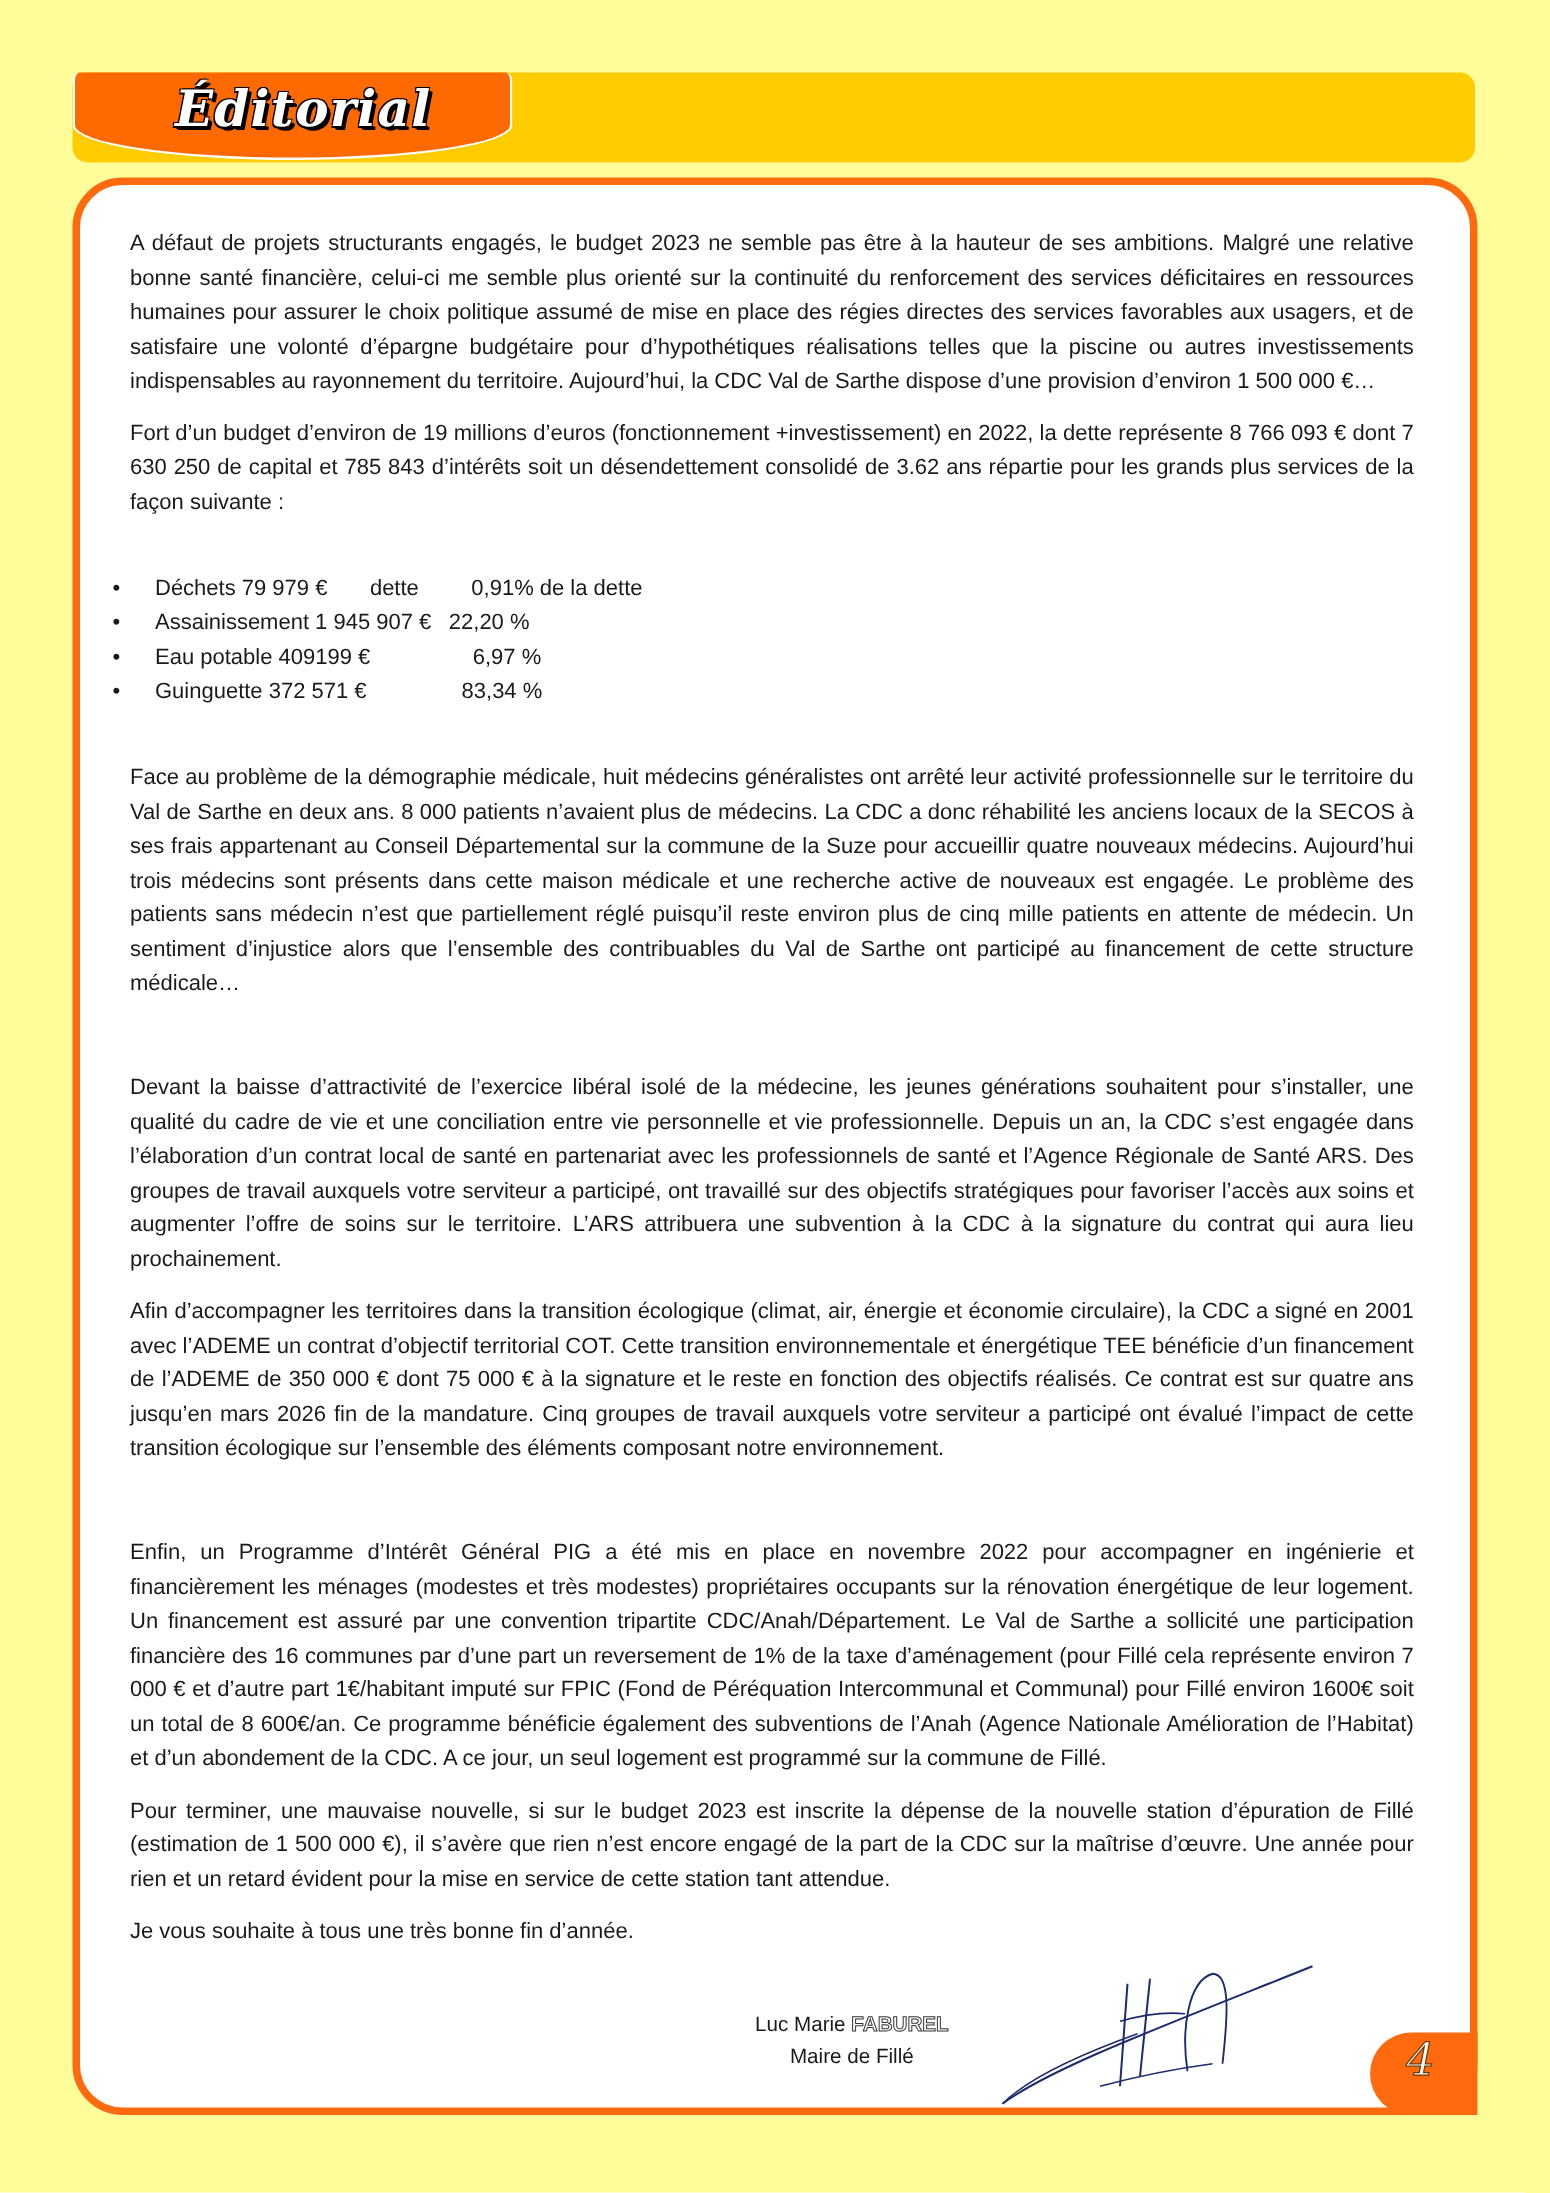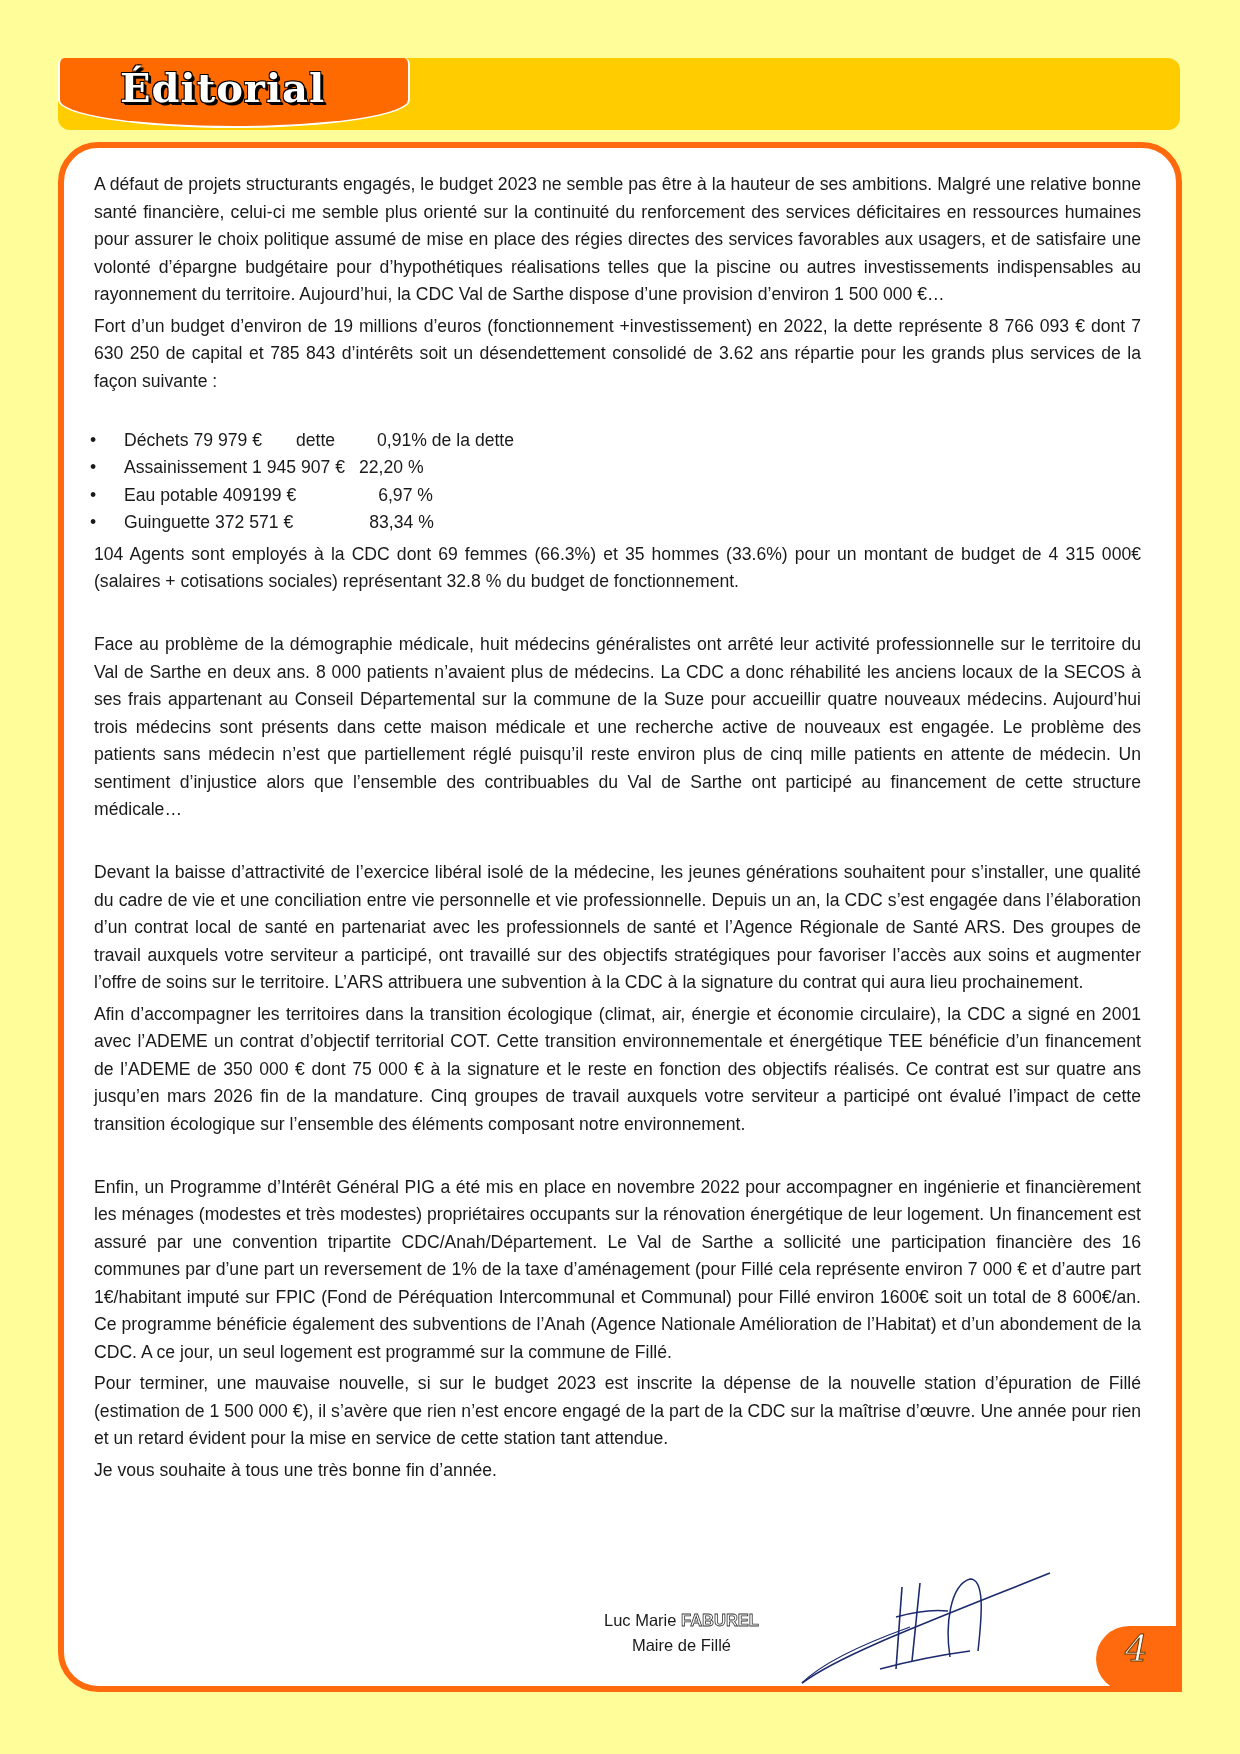--- a/index.html
+++ b/index.html
@@ -22,23 +22,23 @@
     background: #ff6a00;
     border-radius: 6px 6px 0 0;
     border-bottom-left-radius: 50% 40%;
     border-bottom-right-radius: 50% 40%;
     border: 2px solid #ffffff;
     border-top: none;
     box-sizing: border-box;
     overflow: hidden;
   }
   .header-title {
-    position: absolute; left: 120px; top: 64px;
+    position: absolute; left: 140px; top: 64px;
     font-family: "DejaVu Serif", serif;
-    font-weight: bold;
+    font-style: italic; font-weight: bold;
     font-size: 40px; color: #ffffff;
     letter-spacing: 1px;
     text-shadow: 2px 2px 0 #000, -1px -1px 0 #000, 1px -1px 0 #000, -1px 1px 0 #000, 3px 3px 0 #000;
   }
   .frame {
     position: absolute; left: 58px; top: 142px;
     width: 1124px; height: 1550px;
     background: #ffffff;
     border: 6px solid #ff6a0e;
     border-radius: 40px;
@@ -46,21 +46,21 @@
   }
   .content {
     position: absolute; left: 90px; top: 167px;
     width: 1055px;
     font-family: "Liberation Sans", sans-serif;
     font-size: 17.6px;
     line-height: 27.5px;
     color: #1a1a1a;
     text-align: justify;
   }
-  .content p { margin: 4px; }
+  .content p { margin: 14px; }
   .gap { height: 27.5px; }
   .bullets { margin: 0; padding: 0; list-style: none; }
   .bullets li { position: relative; padding-left: 34px; white-space: pre; }
   .bullets li .dot {
     position: absolute; left: 0; top: 0;
   }
   .signature-block {
     position: absolute; left: 604px; top: 1608px;
     font-family: "Liberation Sans", sans-serif;
     font-size: 16.5px; line-height: 25px; color: #1a1a1a; text-align: center;
@@ -95,21 +95,20 @@
 <div class="content">
   <p>A défaut de projets structurants engagés, le budget 2023 ne semble pas être à la hauteur de ses ambitions. Malgré une relative bonne santé financière, celui-ci me semble plus orienté sur la continuité du renforcement des services déficitaires en ressources humaines pour assurer le choix politique assumé de mise en place des régies directes des services favorables aux usagers, et de satisfaire une volonté d’épargne budgétaire pour d’hypothétiques réalisations telles que la piscine ou autres investissements indispensables au rayonnement du territoire. Aujourd’hui, la CDC Val de Sarthe dispose d’une provision d’environ 1 500 000 €…</p>
   <p>Fort d’un budget d’environ de 19 millions d’euros (fonctionnement +investissement) en 2022, la dette représente 8 766 093 € dont 7 630 250 de capital et 785 843 d’intérêts soit un désendettement consolidé de 3.62 ans répartie pour les grands plus services de la façon suivante :</p>
   <div class="gap"></div>
   <ul class="bullets">
     <li><span class="dot">•</span><span>Déchets 79 979 €</span><span style="display:inline-block;width:34px"></span><span>dette</span><span style="display:inline-block;width:42px"></span><span>0,91% de la dette</span></li>
     <li><span class="dot">•</span><span>Assainissement 1 945 907 €</span><span style="display:inline-block;width:14px"></span><span>22,20 %</span></li>
     <li><span class="dot">•</span><span>Eau potable 409199 €</span><span style="display:inline-block;width:82px"></span><span>6,97 %</span></li>
     <li><span class="dot">•</span><span>Guinguette 372 571 €</span><span style="display:inline-block;width:76px"></span><span>83,34 %</span></li>
   </ul>
-  <p>104 Agents sont employés à la CDC dont 69 femmes (66.3%) et 35 hommes (33.6%) pour un montant de budget de 4 315 000€ (salaires + cotisations sociales) représentant 32.8 % du budget de fonctionnement.</p>
   <div class="gap"></div>
   <p>Face au problème de la démographie médicale, huit médecins généralistes ont arrêté leur activité professionnelle sur le territoire du Val de Sarthe en deux ans. 8 000 patients n’avaient plus de médecins. La CDC a donc réhabilité les anciens locaux de la SECOS à ses frais appartenant au Conseil Départemental sur la commune de la Suze pour accueillir quatre nouveaux médecins. Aujourd’hui trois médecins sont présents dans cette maison médicale et une recherche active de nouveaux est engagée. Le problème des patients sans médecin n’est que partiellement réglé puisqu’il reste environ plus de cinq mille patients en attente de médecin. Un sentiment d’injustice alors que l’ensemble des contribuables du Val de Sarthe ont participé au financement de cette structure médicale…</p>
   <div class="gap"></div>
   <p>Devant la baisse d’attractivité de l’exercice libéral isolé de la médecine, les jeunes générations souhaitent pour s’installer, une qualité du cadre de vie et une conciliation entre vie personnelle et vie professionnelle. Depuis un an, la CDC s’est engagée dans l’élaboration d’un contrat local de santé en partenariat avec les professionnels de santé et l’Agence Régionale de Santé ARS. Des groupes de travail auxquels votre serviteur a participé, ont travaillé sur des objectifs stratégiques pour favoriser l’accès aux soins et augmenter l’offre de soins sur le territoire. L’ARS attribuera une subvention à la CDC à la signature du contrat qui aura lieu prochainement.</p>
   <p>Afin d’accompagner les territoires dans la transition écologique (climat, air, énergie et économie circulaire), la CDC a signé en 2001 avec l’ADEME un contrat d’objectif territorial COT. Cette transition environnementale et énergétique TEE bénéficie d’un financement de l’ADEME de 350 000 € dont 75 000 € à la signature et le reste en fonction des objectifs réalisés. Ce contrat est sur quatre ans jusqu’en mars 2026 fin de la mandature. Cinq groupes de travail auxquels votre serviteur a participé ont évalué l’impact de cette transition écologique sur l’ensemble des éléments composant notre environnement.</p>
   <div class="gap"></div>
   <p>Enfin, un Programme d’Intérêt Général PIG a été mis en place en novembre 2022 pour accompagner en ingénierie et financièrement les ménages (modestes et très modestes) propriétaires occupants sur la rénovation énergétique de leur logement. Un financement est assuré par une convention tripartite CDC/Anah/Département. Le Val de Sarthe a sollicité une participation financière des 16 communes par d’une part un reversement de 1% de la taxe d’aménagement (pour Fillé cela représente environ 7 000 € et d’autre part 1€/habitant imputé sur FPIC (Fond de Péréquation Intercommunal et Communal) pour Fillé environ 1600€ soit un total de 8 600€/an. Ce programme bénéficie également des subventions de l’Anah (Agence Nationale Amélioration de l’Habitat) et d’un abondement de la CDC. A ce jour, un seul logement est programmé sur la commune de Fillé.</p>
   <p>Pour terminer, une mauvaise nouvelle, si sur le budget 2023 est inscrite la dépense de la nouvelle station d’épuration de Fillé (estimation de 1 500 000 €), il s’avère que rien n’est encore engagé de la part de la CDC sur la maîtrise d’œuvre. Une année pour rien et un retard évident pour la mise en service de cette station tant attendue.</p>
   <p>Je vous souhaite à tous une très bonne fin d’année.</p>
 </div>

